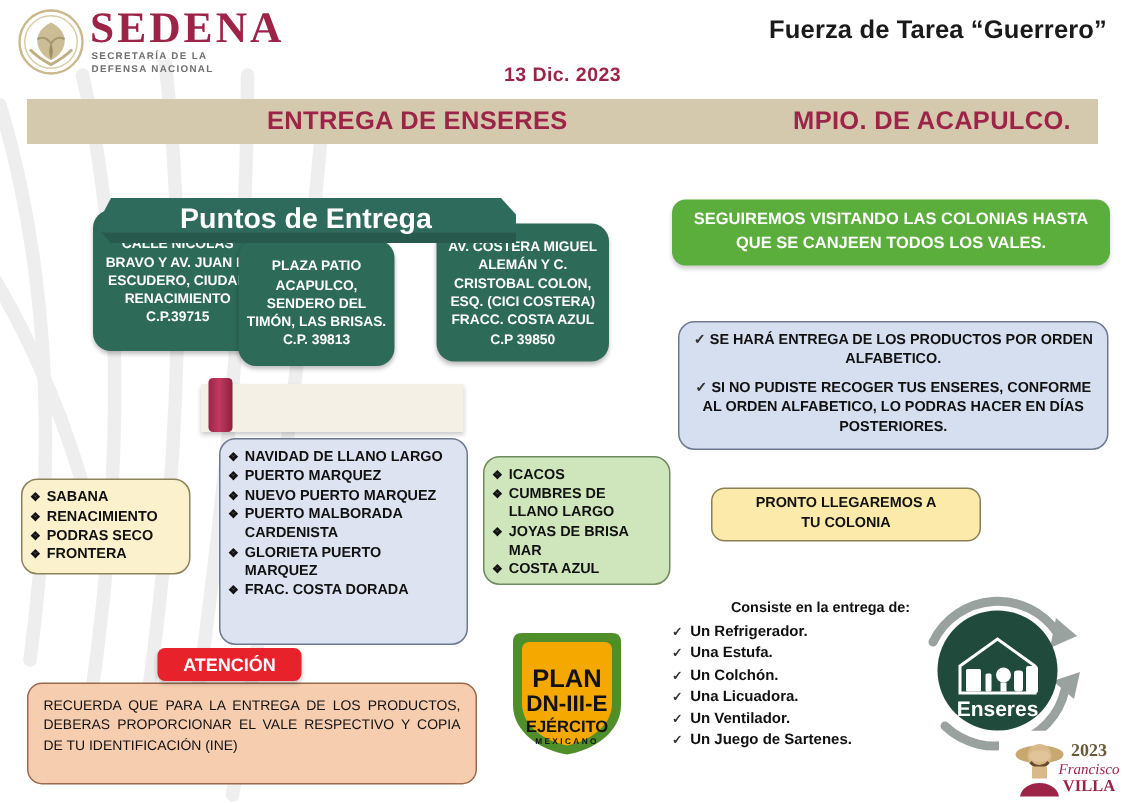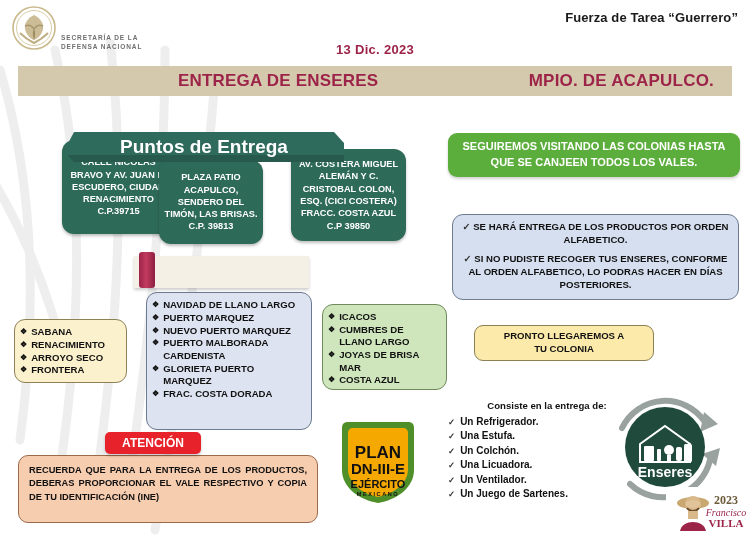--- a/index.html
+++ b/index.html
@@ -38,21 +38,21 @@
     font-weight: bold; font-size: 29px; letter-spacing: 2px;
     color: #9d2449; line-height: 1;
   }
   .sedena-sub {
     position: absolute; left: 61px; top: 34px;
     font-size: 6.5px; font-weight: bold; letter-spacing: 0.9px;
     color: #6f6f6f; line-height: 1.35;
   }
   .fuerza {
     position: absolute; right: 12px; top: 10px;
-    font-size: 13px; font-weight: bold; color: #1a1a1a;
+    font-size: 17px; font-weight: bold; color: #1a1a1a;
     letter-spacing: 0.1px;
   }
   .fecha {
     position: absolute; left: 0; right: 0; top: 42px;
     text-align: center;
     font-size: 13px; font-weight: bold; color: #9d2449;
     letter-spacing: 0.3px;
   }
   
   .band {
@@ -180,21 +180,21 @@
     position: absolute; left: 105px; top: 432px; width: 96px; height: 22px;
     background: #e8222a; border-radius: 5px;
     display: flex; align-items: center; justify-content: center;
     color: #ffffff; font-size: 12px; font-weight: bold; z-index: 6;
     box-shadow: 0 2px 3px rgba(0,0,0,0.22);
   }
   .atencion-box {
     position: absolute; left: 18px; top: 455px; width: 300px; height: 68px;
     background: #f7cdb0; border: 1px solid #9a6a4d; border-radius: 10px;
     padding: 8px 10px; z-index: 5;
-    font-size: 9.3px; font-weight: bold; color: #111;
+    font-size: 9.3px; font-weight: normal; color: #111;
     line-height: 1.44; text-align: justify;
   }
 
   
   .plan {
     position: absolute; left: 336px; top: 414px; width: 84px; height: 92px; z-index: 6;
   }
   .plan svg { width: 100%; height: 100%; }
 
   
@@ -240,20 +240,21 @@
     <div class="coat">
       <svg viewBox="0 0 44 44" xmlns="http://www.w3.org/2000/svg">
         <circle cx="22" cy="22" r="21" fill="none" stroke="#c9b98c" stroke-width="1.6"></circle>
         <circle cx="22" cy="22" r="17.5" fill="none" stroke="#d8cca6" stroke-width="1"></circle>
         <path d="M22 9 C 16 12, 12 17, 13 23 C 14 29, 19 33, 22 34 C 25 33, 30 29, 31 23 C 32 17, 28 12, 22 9 Z" fill="#c3b184" opacity="0.85"></path>
         <path d="M13 20 C 17 18, 20 20, 22 23 C 24 20, 27 18, 31 20" fill="none" stroke="#a9976c" stroke-width="1.4"></path>
         <path d="M22 23 C 20 27, 21 31, 22 34 C 23 31, 24 27, 22 23 Z" fill="#9e8c62"></path>
         <path d="M8 27 C 14 33, 20 36, 22 37 C 24 36, 30 33, 36 27" fill="none" stroke="#bfae82" stroke-width="2"></path>
       </svg>
     </div>
+    <div class="sedena-word">SEDENA</div>
     <div class="sedena-sub">
       <div>SECRETARÍA DE LA</div>
       <div>DEFENSA NACIONAL</div>
     </div>
     <div class="fuerza">Fuerza de Tarea “Guerrero”</div>
     <div class="fecha">13 Dic. 2023</div>
   </div>
 
   <div class="band">
     <div class="band-left">ENTREGA DE ENSERES</div>
@@ -292,21 +293,21 @@
       <li>
           <span class="dia">❖</span>
           <span>SABANA</span>
         </li>
       <li>
           <span class="dia">❖</span>
           <span>RENACIMIENTO</span>
         </li>
       <li>
           <span class="dia">❖</span>
-          <span>ARROYO SECO</span>
+          <span>PODRAS SECO</span>
         </li>
       <li>
           <span class="dia">❖</span>
           <span>FRONTERA</span>
         </li>
     </ul>
   </div>
 
   <div class="clist c-blue">
     <ul>

